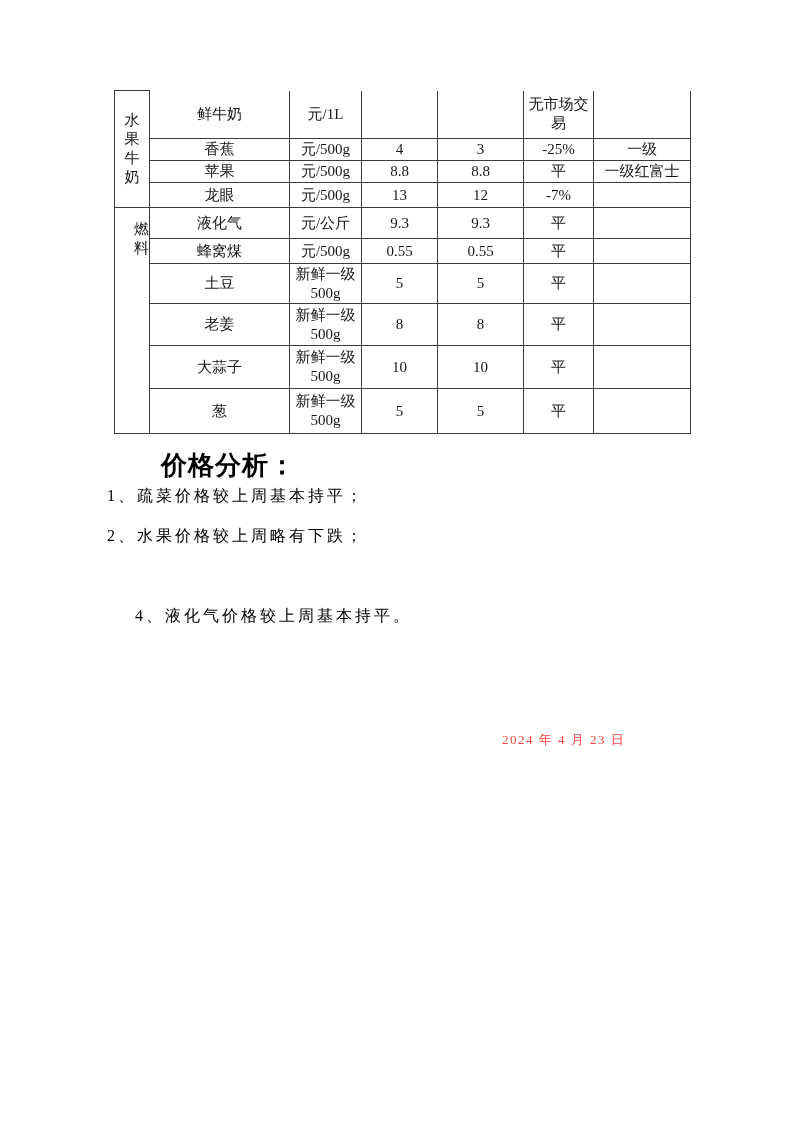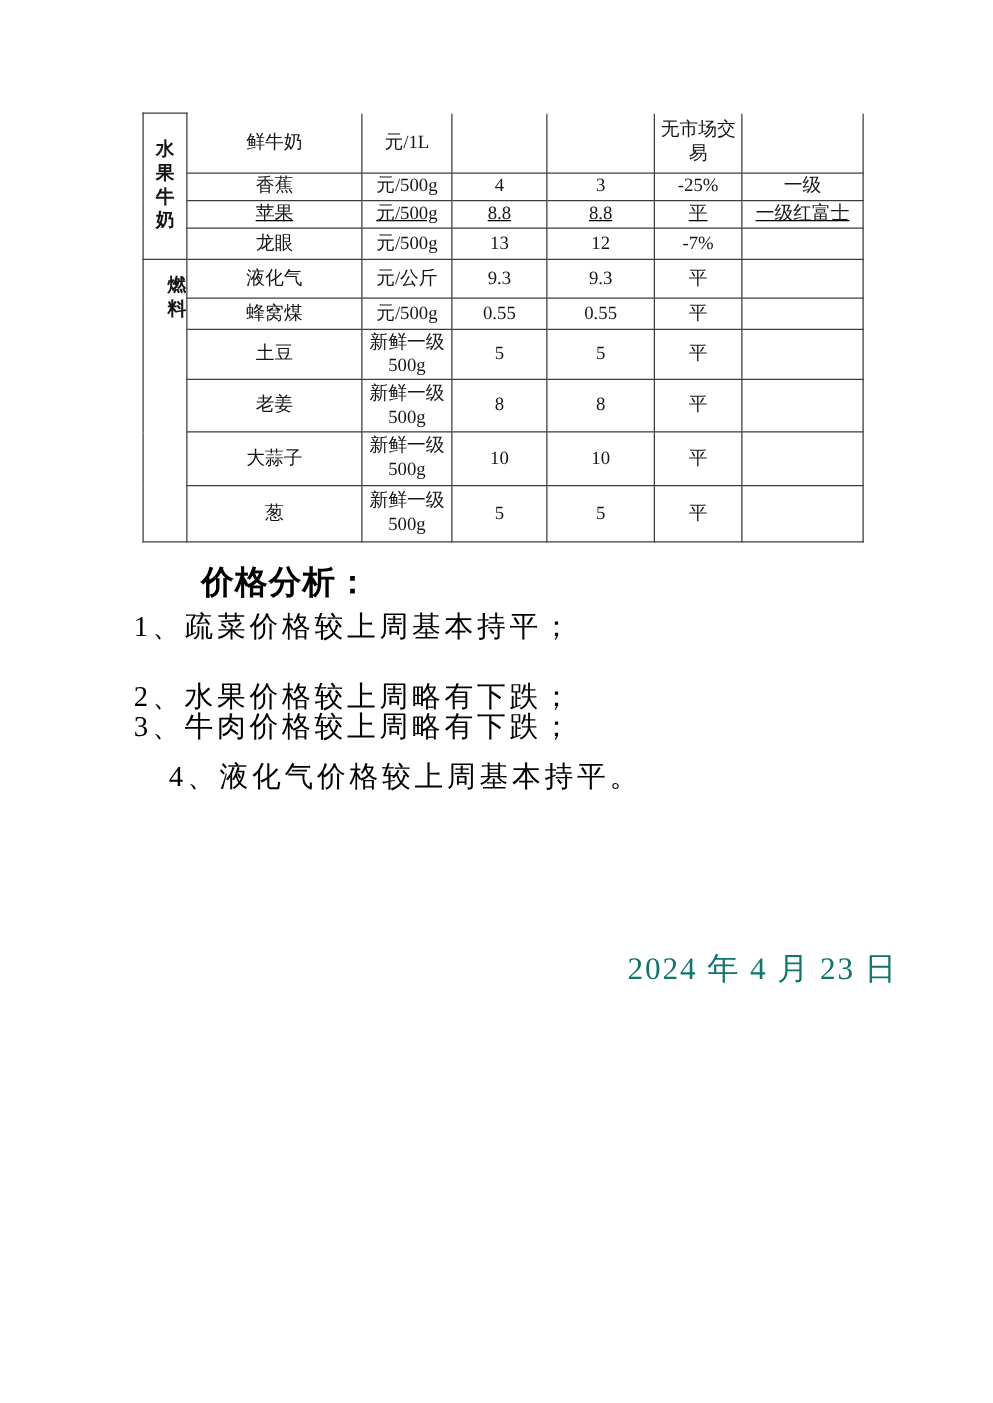--- a/index.html
+++ b/index.html
@@ -32,70 +32,69 @@
     padding: 0;
     color: #161616;
     white-space: pre-line;
     overflow: hidden;
   }
   
   tr.r0 td.nt { border-top: none; }
 
   tr.r0 { height: 48px; }
   tr.r1 { height: 22px; }
-  tr.r2 { height: 22px; text-decoration: underline; }
+  tr.r2 { height: 22px; }
   tr.r3 { height: 25px; }
   tr.r4 { height: 31px; }
   tr.r5 { height: 25px; }
   tr.r6 { height: 40px; padding-left: 40px; }
   tr.r7 { height: 42px; }
   tr.r8 { height: 43px; }
   tr.r9 { height: 45px; }
 
   td.cat { vertical-align: middle; }
   td.cat.cat-bottom { vertical-align: top; padding-top: 12px; text-align: right; }
   td.cat .vtext {
     display: inline-block;
     width: 1.1em;
     word-break: break-all;
     line-height: 19px;
     letter-spacing: 0;
-    font-weight: bold;
   }
 
   
   .analysis-heading {
     position: absolute;
     left: 161px;
     top: 448px;
     font-size: 26px;
     font-weight: bold;
     letter-spacing: 1px;
     color: #000000;
   }
   .analysis-item {
     position: absolute;
     left: 107px;
-    font-size: 23px;
+    font-size: 16px;
     letter-spacing: 3px;
     color: #000000;
     white-space: nowrap;
   }
   .item-0 { top: 486px; }
-  .item-1 { top: 526px; margin-top: 16px; }
+  .item-1 { top: 526px; }
   .item-2 { top: 566px; }
   .item-3 { top: 606px; margin-left: 28px; }
 
   .report-date {
     position: absolute;
     left: 502px;
-    top: 758px;
-    font-size: 25px;
+    top: 731px;
+    font-size: 13px;
     letter-spacing: 1.5px;
-    color: #0f766e;
+    color: #ef4444;
     white-space: nowrap;
   }
 </style>
 </head>
 <body>
 
 <div class="page">
 
   <table class="price-table">
     <colgroup>
@@ -194,18 +193,17 @@
         <td>5</td>
         <td>平</td>
         <td></td>
       </tr>
     </tbody>
   </table>
 
   <div class="analysis-heading">价格分析：</div>
   <div class="analysis-item item-0">1、疏菜价格较上周基本持平；</div>
   <div class="analysis-item item-1">2、水果价格较上周略有下跌；</div>
-  <div class="analysis-item item-2">3、牛肉价格较上周略有下跌；</div>
   <div class="analysis-item item-3">4、液化气价格较上周基本持平。</div>
 
   <div class="report-date">2024 年 4 月 23 日</div>
 
 </div>
 
 </body></html>

